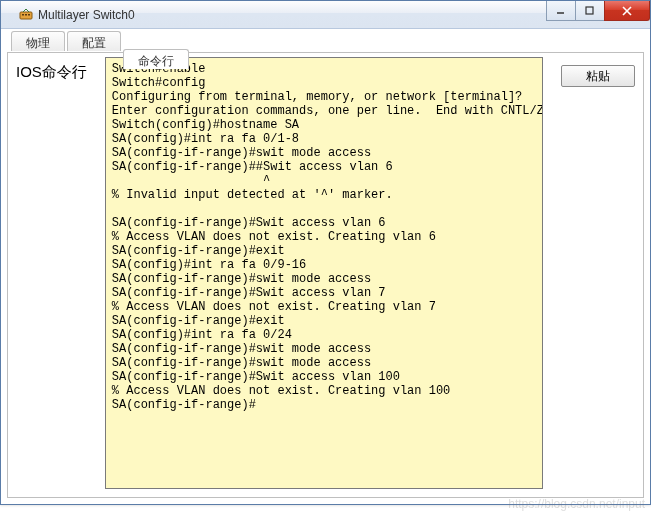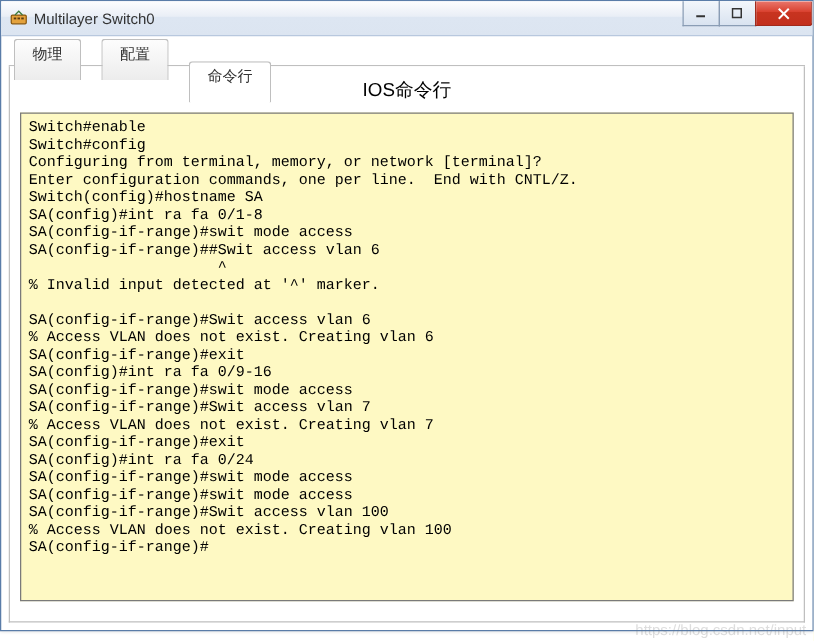--- a/index.html
+++ b/index.html
@@ -17,21 +17,21 @@
     border: 1px solid #5a7ca8;
     background: #fff;
     box-shadow: 0 0 3px rgba(0,0,0,0.2);
   }
   .titlebar {
     height: 28px;
     background: linear-gradient(to bottom, #fdfdfe 0%, #e9eef6 45%, #dde6f2 46%, #dce5f1 100%);
     border-bottom: 1px solid #b8c8de;
     display: flex;
     align-items: center;
-    padding-left: 6px;
+    padding-left: 17px;
     position: relative;
   }
   .titlebar-icon {
     width: 16px;
     height: 16px;
     margin-right: 4px;
     display: inline-block;
   }
   .titlebar-title {
     font-size: 12px;
@@ -71,47 +71,47 @@
     display: flex;
     flex-direction: column;
   }
   .tabs {
     display: flex;
     height: 22px;
     border-bottom: 1px solid #bfbfbf;
     padding-left: 4px;
   }
   .tab {
-    height: 33px;
+    height: 20px;
     padding: 0 14px;
     font-size: 12px;
     line-height: 22px;
     border: 1px solid #bfbfbf;
     border-bottom: none;
     background: linear-gradient(#fdfdfd,#ececec);
-    margin-right: 16px;
+    margin-right: 2px;
     border-top-left-radius: 3px;
     border-top-right-radius: 3px;
     color: #333;
     position: relative;
     top: 0px;
   }
   .tab.active {
     background: #fff;
     top: 18px;
   }
   .panel {
     flex: 1;
     border: 1px solid #bfbfbf;
     border-top: none;
     background: #fff;
     display: flex;
-    flex-direction: column;
     padding: 4px 8px 8px 8px;
     min-height: 0;
+    gap: 18px;
   }
   .panel-title {
     text-align: center;
     font-size: 15px;
     color: #000;
     padding: 6px 0 8px 0;
   }
   .terminal {
     flex: 1;
     border: 1px solid #7a7a7a;
@@ -211,18 +211,19 @@
 SA(config-if-range)#Swit access vlan 7
 % Access VLAN does not exist. Creating vlan 7
 SA(config-if-range)#exit
 SA(config)#int ra fa 0/24
 SA(config-if-range)#swit mode access
 SA(config-if-range)#swit mode access
 SA(config-if-range)#Swit access vlan 100
 % Access VLAN does not exist. Creating vlan 100
 SA(config-if-range)#</div>
       <div class="buttons">
+        <button class="btn">粘贴</button>
       </div>
     </div>
   </div>
 </div>
 
 <div class="watermark">https://blog.csdn.net/input</div>
 
 </body></html>

